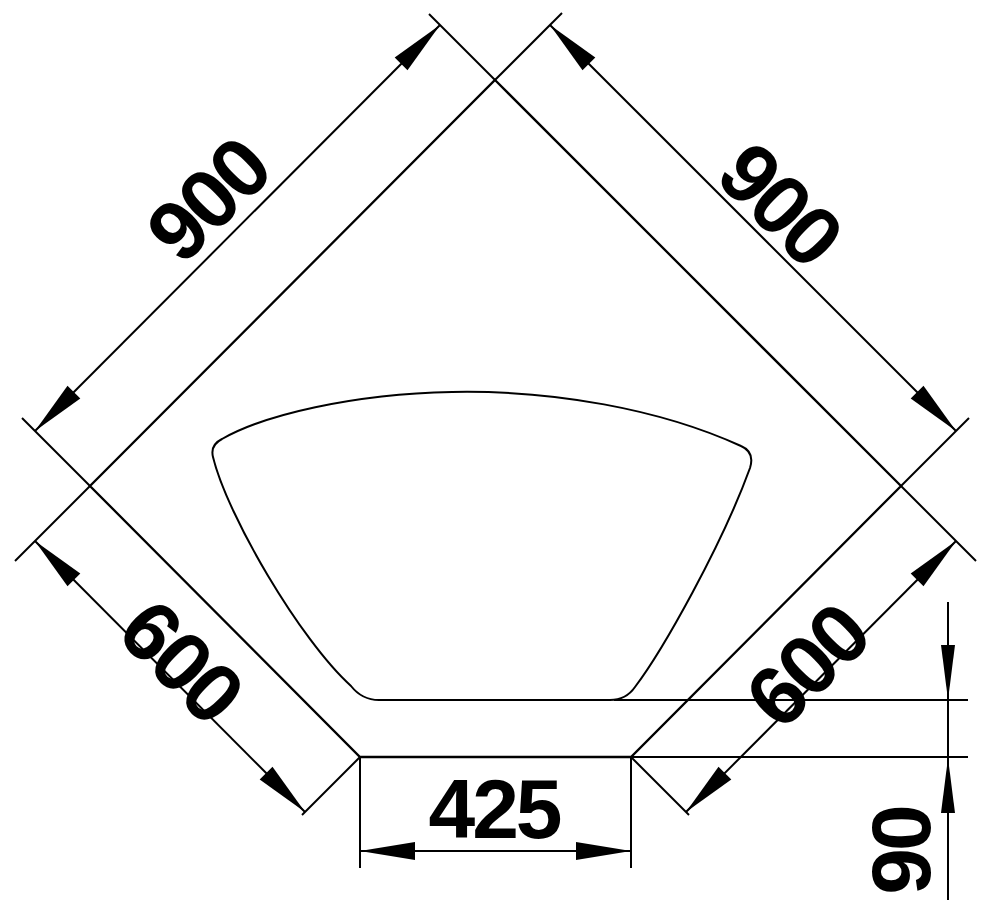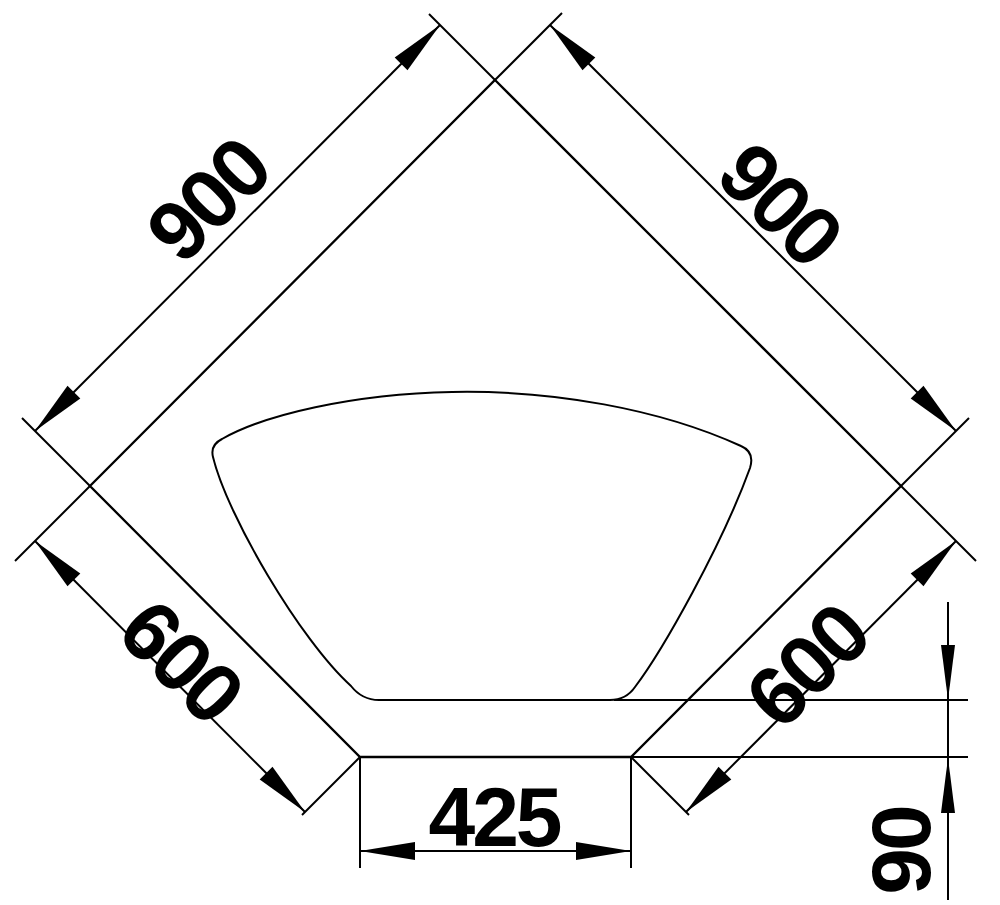--- a/index.html
+++ b/index.html
@@ -28,21 +28,21 @@
     font-weight: bold;
     font-size: 84px;
     line-height: 1;
     letter-spacing: -3px;
     white-space: nowrap;
     user-select: none;
   }
   .rot-neg45 { transform: translate(-50%, -50%) rotate(-45deg); }
   .rot-pos45 { transform: translate(-50%, -50%) rotate(45deg); }
   .rot-neg90 { transform: translate(-50%, -50%) rotate(-90deg); }
-  .rot-0     { transform: translate(-50%, -50%); margin-top: 8px; }
+  .rot-0     { transform: translate(-50%, -50%); }
 </style>
 </head>
 <body>
 
 <div class="stage">
 
   <svg viewBox="0 0 1000 905">
 
     <g stroke="#000000" stroke-width="2" fill="none">
       <line x1="562" y1="13" x2="495" y2="80"></line>

